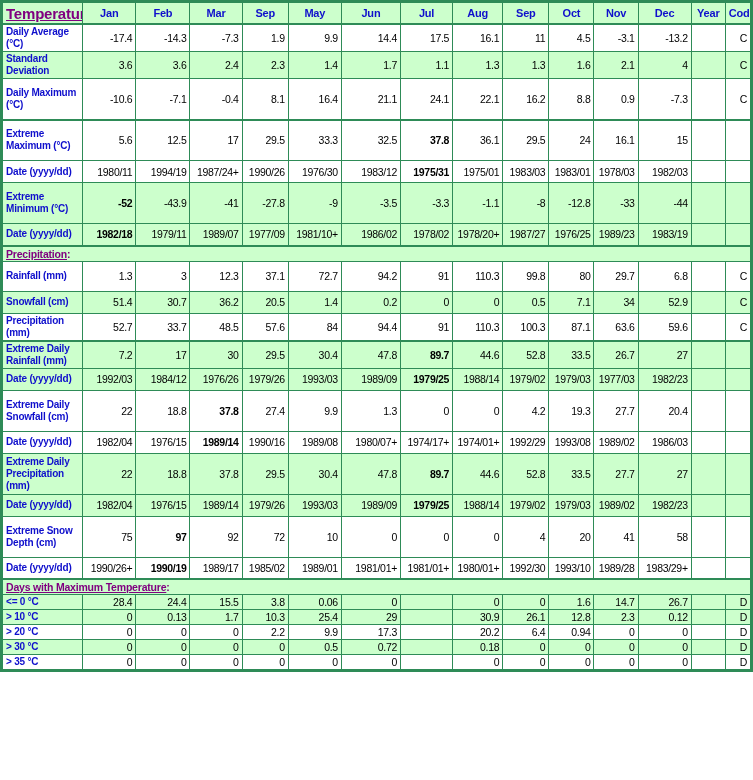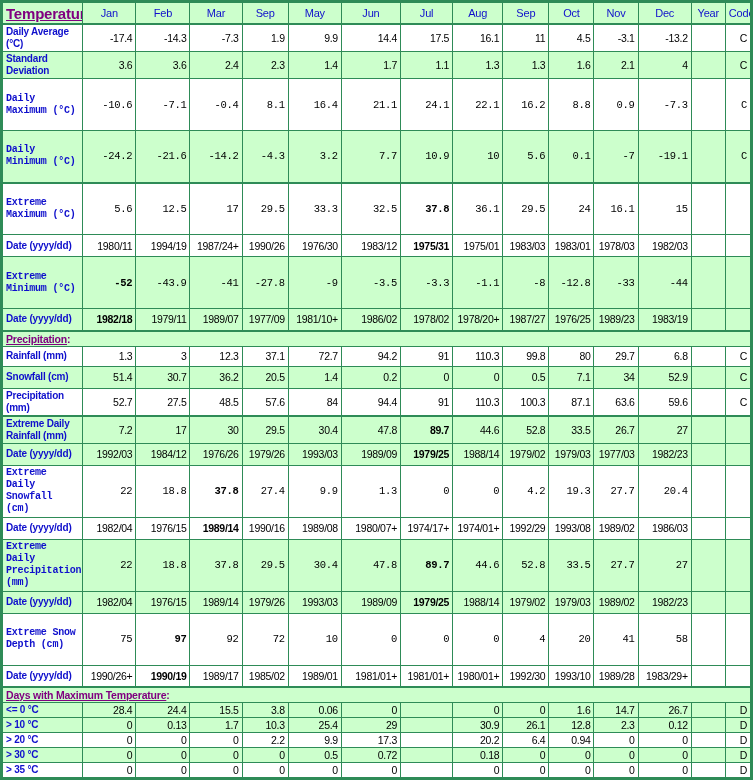--- a/index.html
+++ b/index.html
@@ -10,26 +10,26 @@
     border-collapse:collapse; table-layout:fixed; width:753px;
     border:3px solid var(--border);
     font-family:"Liberation Sans", sans-serif;
   }
   td,th{border:1px solid var(--border); padding:1px 3px; overflow:hidden; vertical-align:middle;}
   thead th{border-bottom-width:2px; height:18px;}
   tr.thick>td, tr.thick>th{border-top-width:2px;}
   .lbl{color:var(--blue); font-weight:bold; text-align:left; font-size:10px; line-height:12px; letter-spacing:-0.2px;}
   .v{text-align:right; font-size:10.5px; color:#000; white-space:nowrap; letter-spacing:-0.3px; font-weight:normal;}
   .b{font-weight:bold;}
-  .mh{color:var(--blue); font-weight:normal; font-size:11px; letter-spacing:-0.2px;margin-top:32px;}
+  .mh{color:var(--blue); font-weight:bold; font-size:11px; letter-spacing:-0.2px;margin-top:32px;}
   .corner{color:var(--purple); font-weight:bold; font-size:15px; text-align:right; letter-spacing:-0.2px;}
   .sect{color:var(--purple); font-weight:bold; font-size:10.5px; text-align:left; letter-spacing:-0.2px;}
   .lnk{text-decoration:underline; cursor:pointer;}
   .g{background:var(--green);} .w{background:#fff;}
-  .hA{height:22px;} .hB{height:52px;font-family:Liberation Mono, monospace;} .hC{height:20px;margin-top:12px;} .hD{height:15px;} .hS{height:14px;}
+  .hA{height:22px;} .hB{height:41px;} .hC{height:30px;margin-top:12px;} .hD{height:15px;} .hS{height:14px;}
   thead tr{background:var(--green);}
 </style>
 </head>
 <body>
 
 <table>
   <colgroup>
     <col style="width:81px">
       <col style="width:53px">
       <col style="width:54px">
@@ -110,37 +110,20 @@
         <td class="v">21.1</td>
         <td class="v">24.1</td>
         <td class="v">22.1</td>
         <td class="v">16.2</td>
         <td class="v">8.8</td>
         <td class="v">0.9</td>
         <td class="v">-7.3</td>
         <td class="v"></td>
         <td class="v">C</td>
       </tr>
-      <tr class="g hB">
-        <th class="lbl">Daily Minimum (°C)</th>
-        <td class="v">-24.2</td>
-        <td class="v">-21.6</td>
-        <td class="v">-14.2</td>
-        <td class="v">-4.3</td>
-        <td class="v">3.2</td>
-        <td class="v">7.7</td>
-        <td class="v">10.9</td>
-        <td class="v">10</td>
-        <td class="v">5.6</td>
-        <td class="v">0.1</td>
-        <td class="v">-7</td>
-        <td class="v">-19.1</td>
-        <td class="v"></td>
-        <td class="v">C</td>
-      </tr>
       <tr class="w hB thick">
         <th class="lbl">Extreme Maximum (°C)</th>
         <td class="v">5.6</td>
         <td class="v">12.5</td>
         <td class="v">17</td>
         <td class="v">29.5</td>
         <td class="v">33.3</td>
         <td class="v">32.5</td>
         <td class="v b">37.8</td>
         <td class="v">36.1</td>
@@ -235,21 +218,21 @@
         <td class="v">0.5</td>
         <td class="v">7.1</td>
         <td class="v">34</td>
         <td class="v">52.9</td>
         <td class="v"></td>
         <td class="v">C</td>
       </tr>
       <tr class="w hA">
         <th class="lbl">Precipitation (mm)</th>
         <td class="v">52.7</td>
-        <td class="v">27.5</td>
+        <td class="v">33.7</td>
         <td class="v">48.5</td>
         <td class="v">57.6</td>
         <td class="v">84</td>
         <td class="v">94.4</td>
         <td class="v">91</td>
         <td class="v">110.3</td>
         <td class="v">100.3</td>
         <td class="v">87.1</td>
         <td class="v">63.6</td>
         <td class="v">59.6</td>

